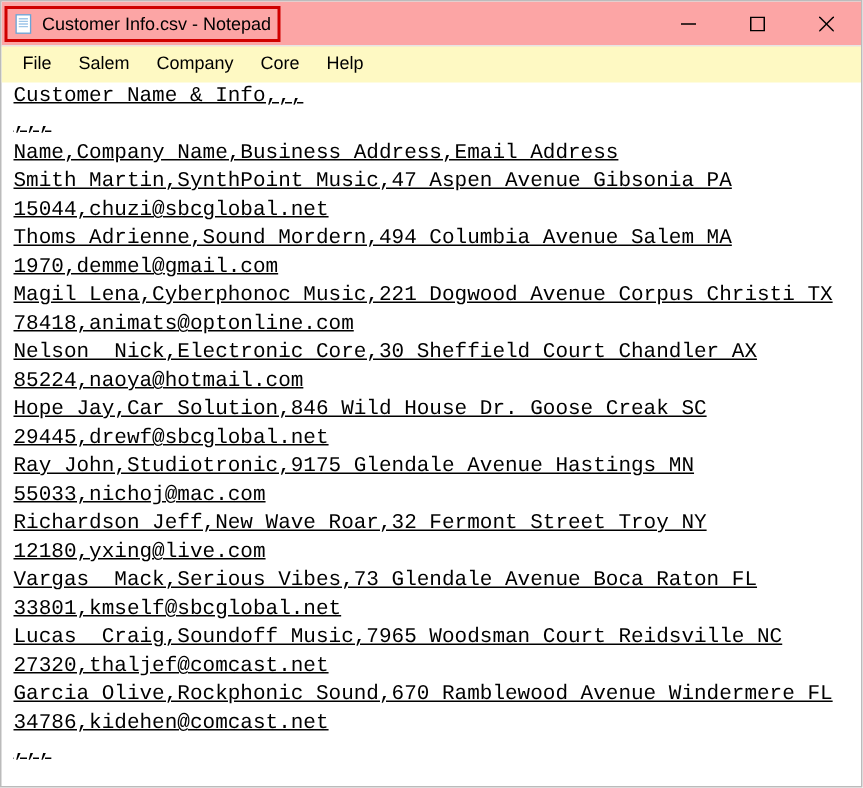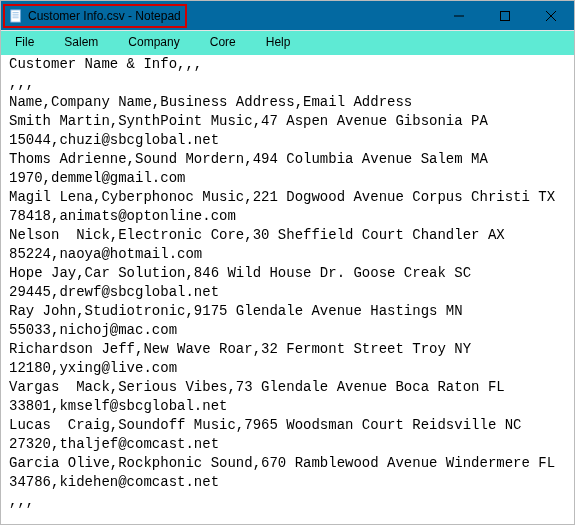--- a/index.html
+++ b/index.html
@@ -9,21 +9,21 @@
     background: #fff;
     font-family: "Segoe UI", Tahoma, sans-serif;
     font-size: 12px;
     width: 575px;
     height: 525px;
     overflow: hidden;
     border: 1px solid #bbb;
   }
   .titlebar {
     height: 30px;
-    background: #0369a1;
+    background: #fca5a5;
     display: flex;
     align-items: center;
     border-bottom: 1px solid #e5e5e5;
   }
   .title-highlight {
     border: 2px solid #d00000;
     display: flex;
     align-items: center;
     padding: 2px 4px;
     margin: 2px 0 2px 2px;
@@ -49,38 +49,38 @@
     width: 46px;
     height: 30px;
     display: flex;
     align-items: center;
     justify-content: center;
     color: #000;
   }
   .win-btn svg { display: block; }
   .menubar {
     display: flex;
-    gap: 14px;
+    gap: 2px;
     padding: 2px 4px 4px 6px;
-    background: #5eead4;
+    background: #fef9c3;
     font-size: 12px;
   }
   .menu-item {
     padding: 2px 8px;
     color: #000;
   }
   .content {
     font-family: Consolas, "Courier New", monospace;
     font-size: 14px;
     line-height: 19px;
     padding: 0 6px 6px 8px;
     white-space: pre;
     color: #000;
   }
-  .line { display: block; }
+  .line { display: block; text-decoration: underline; }
 </style>
 </head>
 <body>
 
 <div class="titlebar">
   <div class="title-highlight">
     <svg class="app-icon" viewBox="0 0 16 16">
       <rect x="2" y="1" width="11" height="14" fill="#fff" stroke="#6aa5d8" stroke-width="1"></rect>
       <line x1="4" y1="4" x2="11" y2="4" stroke="#9ec5e8" stroke-width="1"></line>
       <line x1="4" y1="6" x2="11" y2="6" stroke="#9ec5e8" stroke-width="1"></line>

